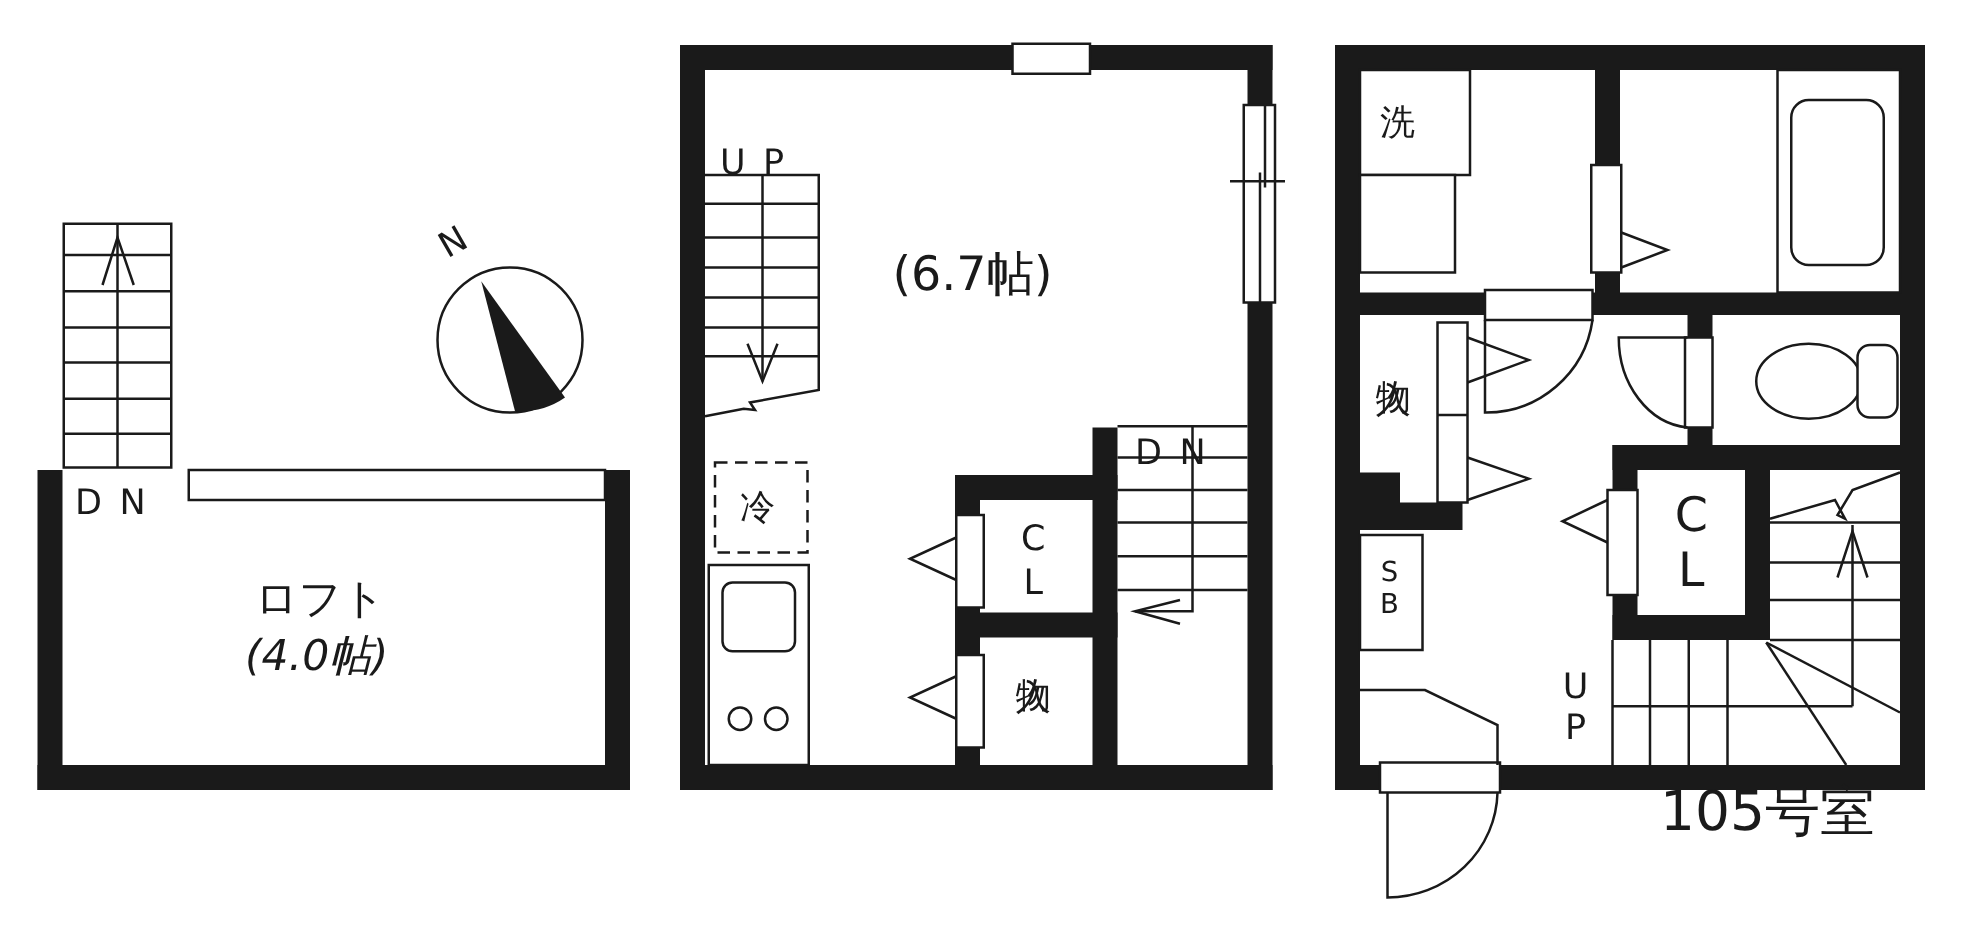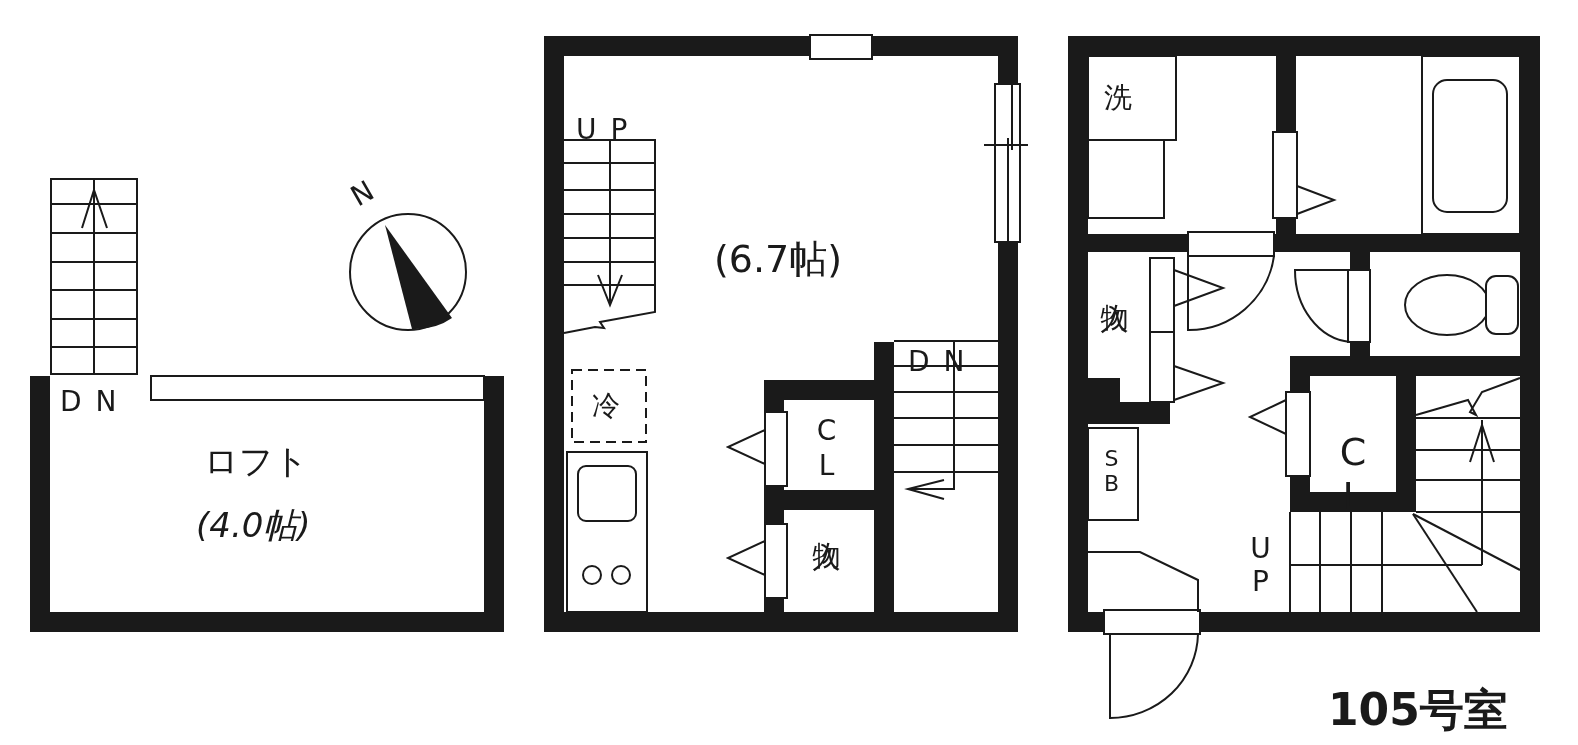--- a/index.html
+++ b/index.html
@@ -1,20 +1,20 @@
 <!DOCTYPE html>
 <html><head>
 <meta charset="utf-8">
 <style>
   html, body { margin:0; padding:0; background:#ffffff; }
   body { width:1578px; height:745px; overflow:hidden; position:relative; font-family:"DejaVu Sans", sans-serif; }
   svg { position:absolute; left:0; top:0; }
   .lbl { position:absolute; color:#1a1a1a; font-family:"DejaVu Sans", sans-serif; white-space:nowrap; line-height:1; }
   .sp { letter-spacing:14px; }
-  .big { font-size:38px;margin-top:40px; }
+  .big { font-size:38px; }
   .mid { font-size:34px; }
   .sm { font-size:28px; }
   .vert { writing-mode:vertical-rl; text-orientation:upright; }
 </style>
 </head>
 <body>
 
 <svg width="1578" height="745" viewBox="0 0 1578 745">
   <g fill="none" stroke="#1a1a1a" stroke-width="2">
 
@@ -166,29 +166,29 @@
     <line x1="1382" y1="512" x2="1382" y2="612"></line>
     <line x1="1290" y1="565" x2="1482" y2="565"></line>
     <polyline points="1482,565 1482,420"></polyline>
     <polyline points="1470,462 1482,425 1494,462"></polyline>
     <line x1="1413" y1="514" x2="1520" y2="570"></line>
     <line x1="1413" y1="514" x2="1477" y2="612"></line>
   </g>
 </svg>
 
 <div class="lbl sm sp" style="left:60px;top:388px;">DN</div>
-<div class="lbl mid" style="left:204px;top:444px;">ロフト</div>
+<div class="lbl mid" style="left:204px;top:462px;">ロフト</div>
 <div class="lbl mid" style="left:196px;top:508px;font-style:italic;">(4.0帖)</div>
 <div class="lbl sm" style="left:352px;top:180px;transform:rotate(-30deg);">N</div>
 
 <div class="lbl sm sp" style="left:576px;top:116px;">UP</div>
 <div class="lbl big" style="left:714px;top:200px;">(6.7帖)</div>
 <div class="lbl sm" style="left:592px;top:392px;">冷</div>
 <div class="lbl sm sp" style="left:908px;top:348px;">DN</div>
 <div class="lbl sm vert" style="left:812px;top:414px;letter-spacing:2px;">CL</div>
 <div class="lbl sm vert" style="left:812px;top:520px;">物入</div>
 
 <div class="lbl sm" style="left:1104px;top:84px;">洗</div>
 <div class="lbl sm vert" style="left:1100px;top:282px;">物入</div>
 <div class="lbl vert" style="left:1100px;top:446px;font-size:22px;">SB</div>
 <div class="lbl big vert" style="left:1334px;top:390px;">CL</div>
 <div class="lbl sm vert" style="left:1246px;top:532px;">UP</div>
-<div class="lbl" style="left:1328px;top:688px;font-size:44px;font-weight:bold;">105号室</div>
+<div class="lbl" style="left:1328px;top:628px;font-size:44px;">105号室</div>
 
 </body></html>

